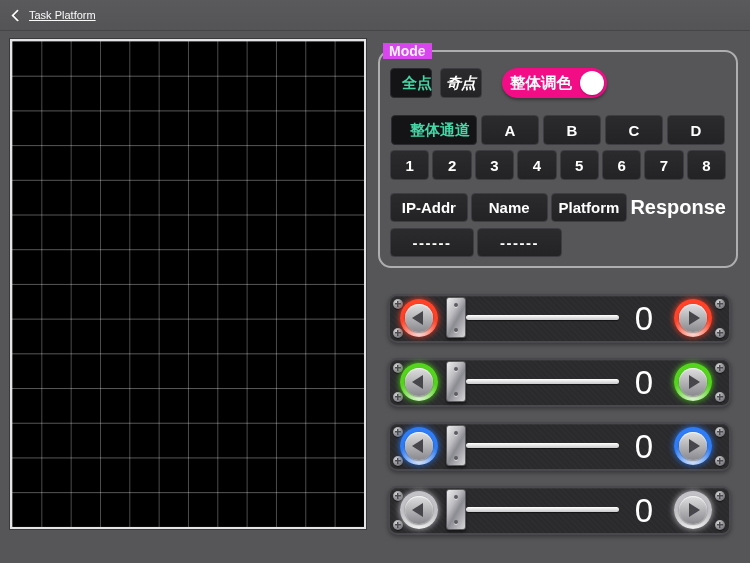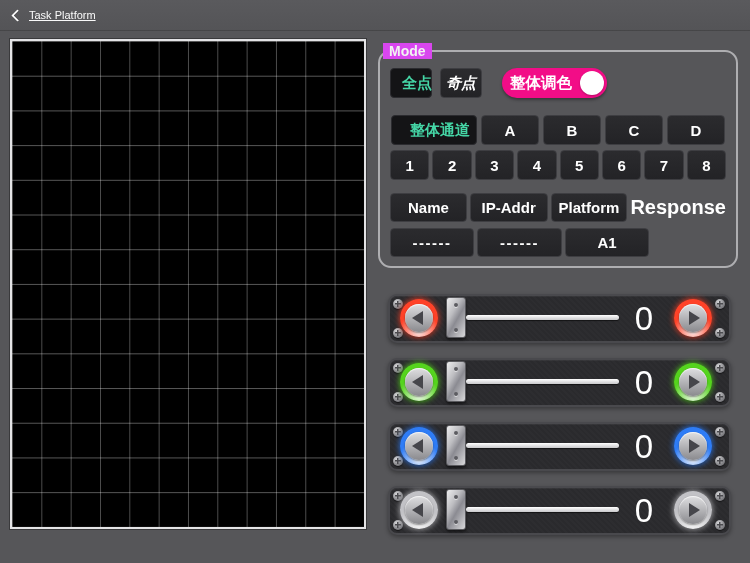--- a/index.html
+++ b/index.html
@@ -185,30 +185,29 @@
     <button class="dkbtn">2</button>
     <button class="dkbtn">3</button>
     <button class="dkbtn">4</button>
     <button class="dkbtn">5</button>
     <button class="dkbtn">6</button>
     <button class="dkbtn">7</button>
     <button class="dkbtn">8</button>
   </div>
 
   <div class="row row4">
+    <button class="dkbtn w85">IP-Addr</button>
     <button class="dkbtn w84">Name</button>
-    <button class="dkbtn w85">IP-Addr</button>
     <button class="dkbtn w84">Platform</button>
     <span class="plain-label">Response</span>
   </div>
 
   <div class="row row5">
     <button class="dkbtn w84 dashes">------</button>
     <button class="dkbtn w85 dashes">------</button>
-    <button class="dkbtn w84">A1</button>
   </div>
 </section>
 
 <section class="sliders">
 
   <div class="slider-panel" style="--ring: #ff4228;">
     <span class="screw tl"></span>
     <span class="screw bl"></span>
     <span class="screw tr"></span>
     <span class="screw br"></span>

